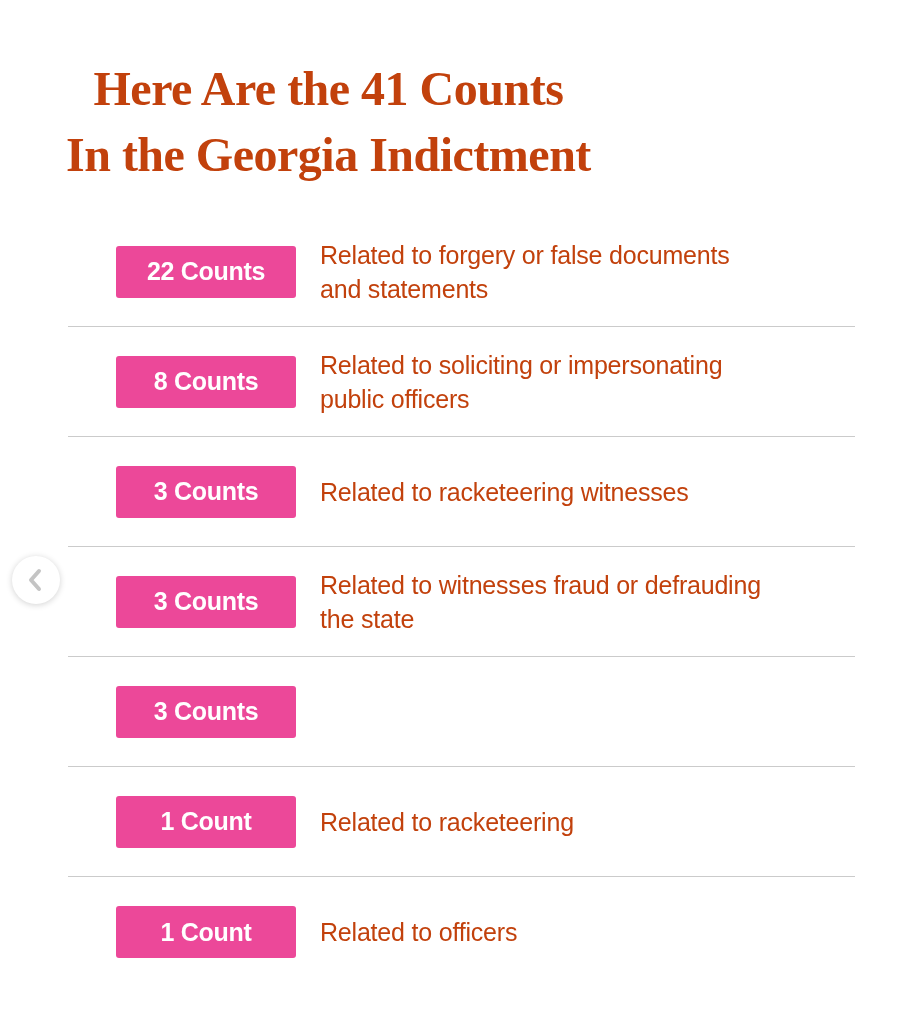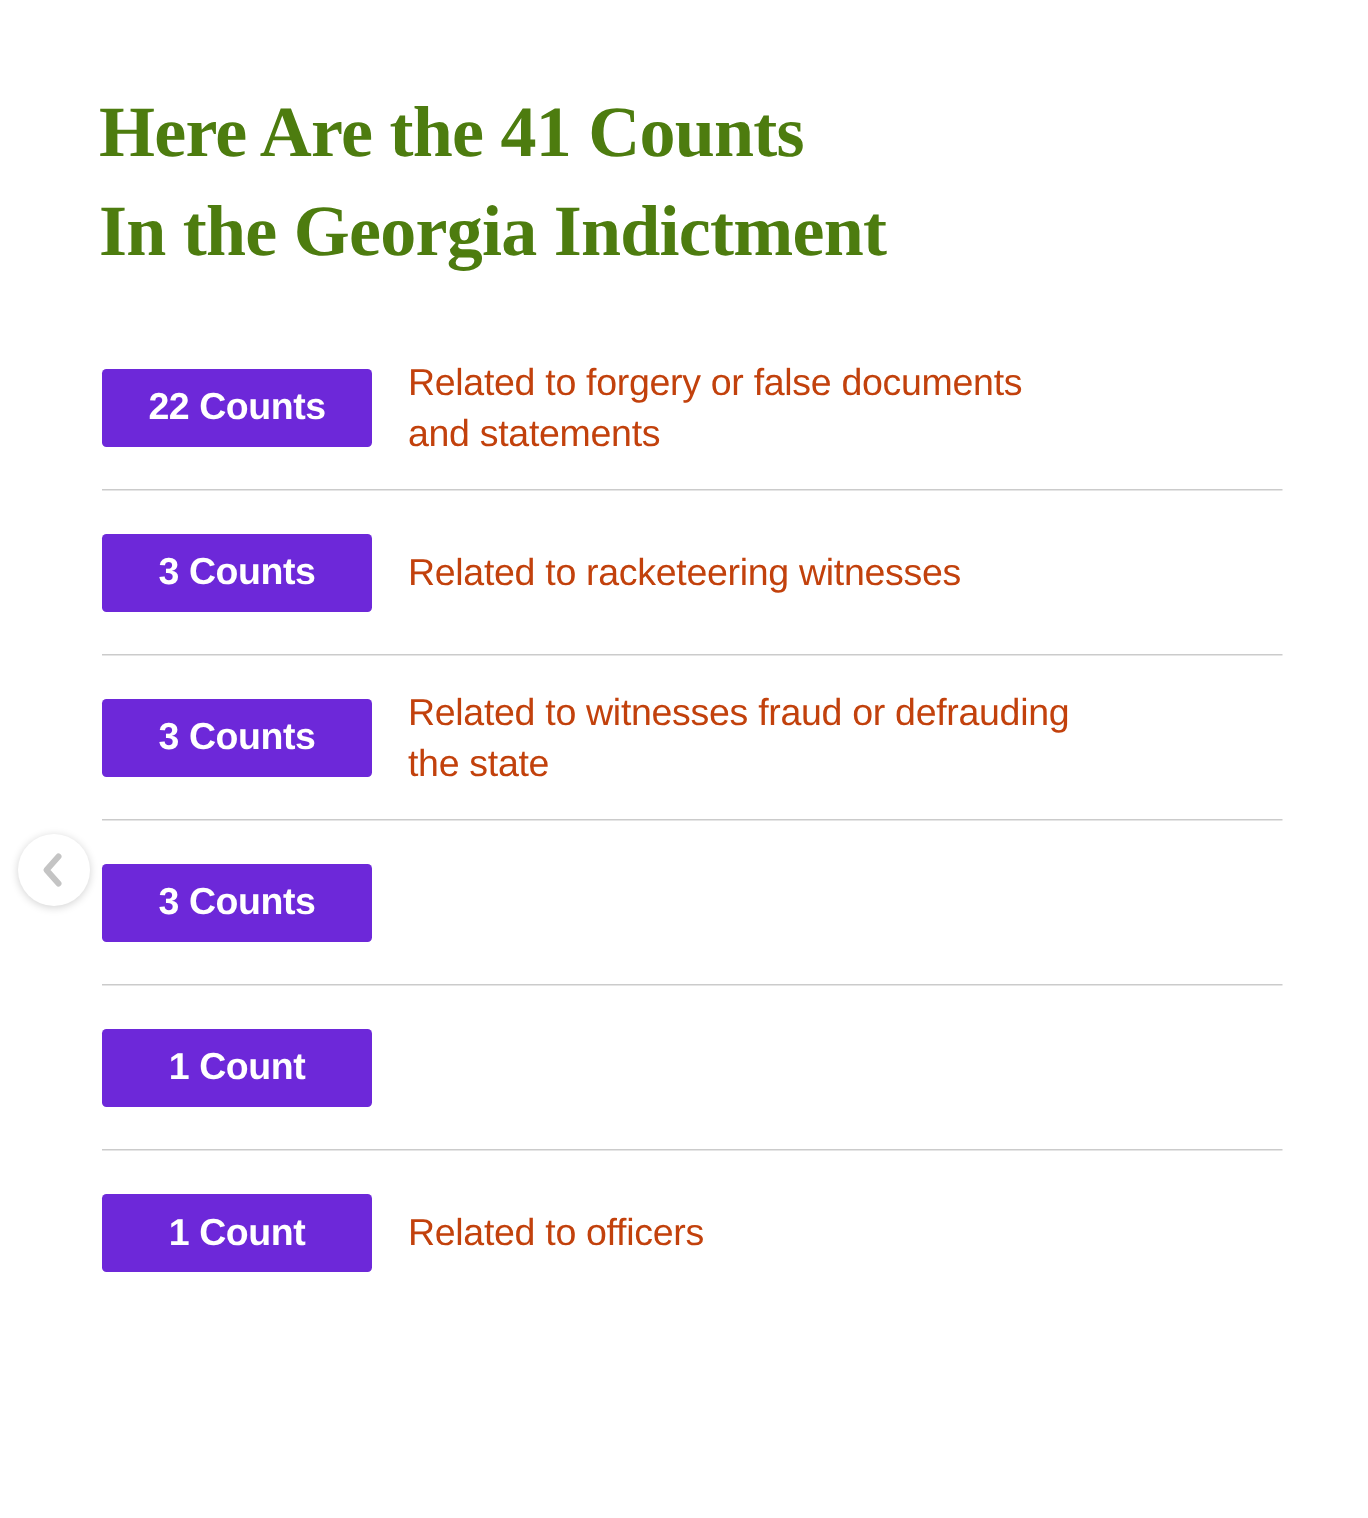--- a/index.html
+++ b/index.html
@@ -15,22 +15,23 @@
   .title {
     position: absolute;
     left: 66px;
     top: 56px;
     margin: 0;
     font-family: "Liberation Serif", serif;
     font-weight: 700;
     font-size: 48px;
     line-height: 66px;
     letter-spacing: -0.5px;
-    color: #4d7c0f;
+    color: #c2410c;
     white-space: pre-line;
+    text-align: center;
   }
 
   .counts-list {
     position: absolute;
     left: 68px;
     top: 217px;
     width: 787px;
   }
 
   .count-row {
@@ -39,25 +40,26 @@
     height: 110px;
     box-sizing: border-box;
     border-bottom: 1px solid #cbcbcb;
   }
   .count-row:last-child { border-bottom: none; }
 
   .count-badge {
     flex-shrink: 0;
     width: 180px;
     height: 52px;
-    background: #6d28d9;
+    background: #ec4899;
     border-radius: 3px;
     display: flex;
     align-items: center;
     justify-content: center;
+    margin-left: 48px;
   }
   .count-badge-label {
     color: #ffffff;
     font-weight: 700;
     font-size: 25px;
     letter-spacing: -0.3px;
   }
 
   .count-description {
     margin-left: 24px;
@@ -94,20 +96,27 @@
 
 <div class="counts-list">
   <div class="count-row">
     <div class="count-badge">
       <span class="count-badge-label">22 Counts</span>
     </div>
     <div class="count-description">Related to forgery or false documents
 and statements</div>
   </div>
 
+  <div class="count-row">
+    <div class="count-badge">
+      <span class="count-badge-label">8 Counts</span>
+    </div>
+    <div class="count-description">Related to soliciting or impersonating
+public officers</div>
+  </div>
 
   <div class="count-row">
     <div class="count-badge">
       <span class="count-badge-label">3 Counts</span>
     </div>
     <div class="count-description">Related to racketeering witnesses</div>
   </div>
 
   <div class="count-row">
     <div class="count-badge">
@@ -120,20 +129,21 @@
   <div class="count-row">
     <div class="count-badge">
       <span class="count-badge-label">3 Counts</span>
     </div>
   </div>
 
   <div class="count-row">
     <div class="count-badge">
       <span class="count-badge-label">1 Count</span>
     </div>
+    <div class="count-description">Related to racketeering</div>
   </div>
 
   <div class="count-row">
     <div class="count-badge">
       <span class="count-badge-label">1 Count</span>
     </div>
     <div class="count-description">Related to officers</div>
   </div>
 </div>
 

